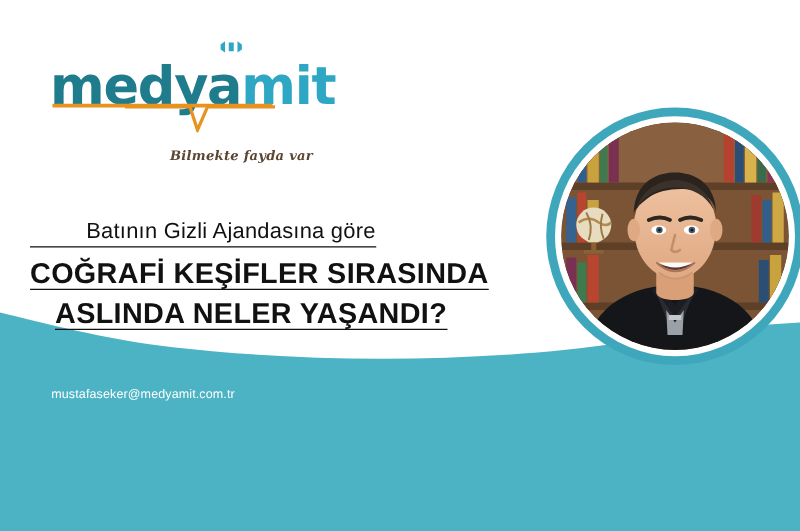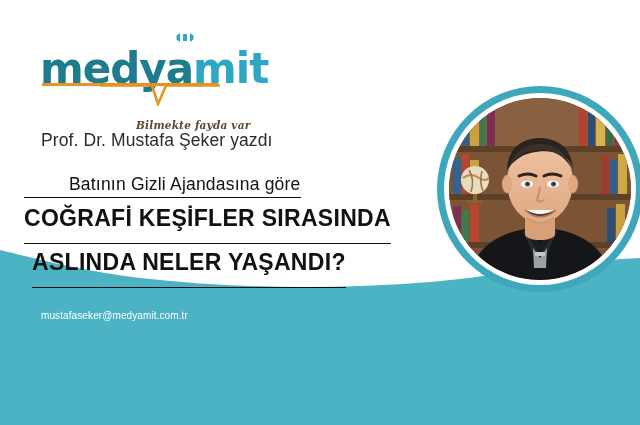--- a/index.html
+++ b/index.html
@@ -93,25 +93,25 @@
     margin-bottom:4px;
     border-bottom:1.5px solid #111111;
     display:inline-block;
     text-align:center;
   }
   .hl-2, .hl-3{
     font-size:23px;
     font-weight:700;
     letter-spacing:0.3px;
     display:inline-block;
-    padding-bottom:13px;
+    padding-bottom:1px;
     border-bottom:1.6px solid #111111;
   }
   .hl-2{ margin-top:5px; }
-  .hl-3{ margin-top:7px; margin-left:8px; }
+  .hl-3{ margin-top:7px; margin-left:20px; }
 
   .email{
     position:absolute;
     left:41px;top:310px;
     font-size:10px;
     color:#ffffff;
     letter-spacing:0.1px;
     white-space:nowrap;
   }
 
@@ -161,21 +161,20 @@
       <path d="M4,1 L4,10 L0.5,7.5 L0.5,3.5 Z" fill="#2EA7C4"></path>
       <path d="M14,1 L14,10 L17.5,7.5 L17.5,3.5 Z" fill="#2EA7C4"></path>
     </svg>
     <div class="logo-rule"></div>
     <svg class="logo-tail" viewBox="0 0 120 22">
       <path d="M0,1.5 L52,1.5 L58,20 L66,1.5 L120,1.5" fill="none" stroke="#E8921F" stroke-width="2.6"></path>
     </svg>
     <div class="logo-tag">Bilmekte fayda var</div>
   </div>
 
-  <div class="byline">Prof. Dr. Mustafa Şeker yazdı</div>
 
   <div class="headline">
     <div><span class="hl hl-1">Batının Gizli Ajandasına göre</span></div>
     <div><span class="hl hl-2">COĞRAFİ KEŞİFLER SIRASINDA</span></div>
     <div><span class="hl hl-3">ASLINDA NELER YAŞANDI?</span></div>
   </div>
 
   <div class="email">mustafaseker@medyamit.com.tr</div>
 
   <div class="portrait">

